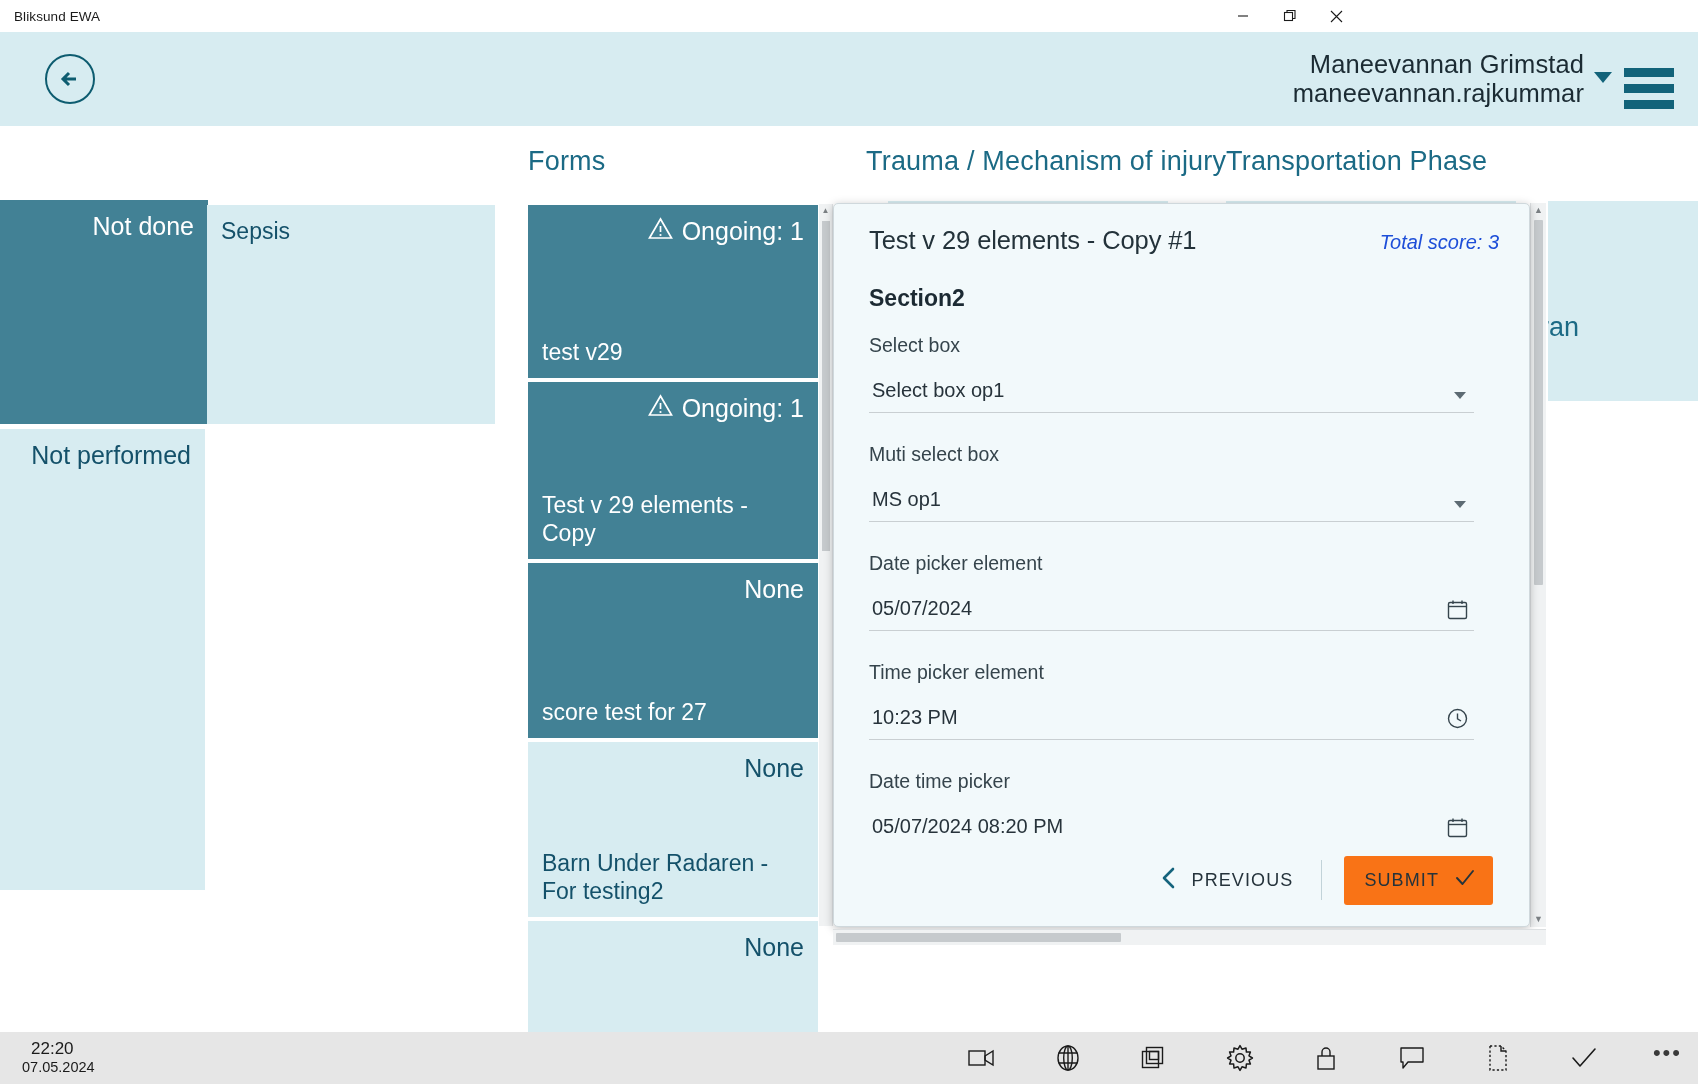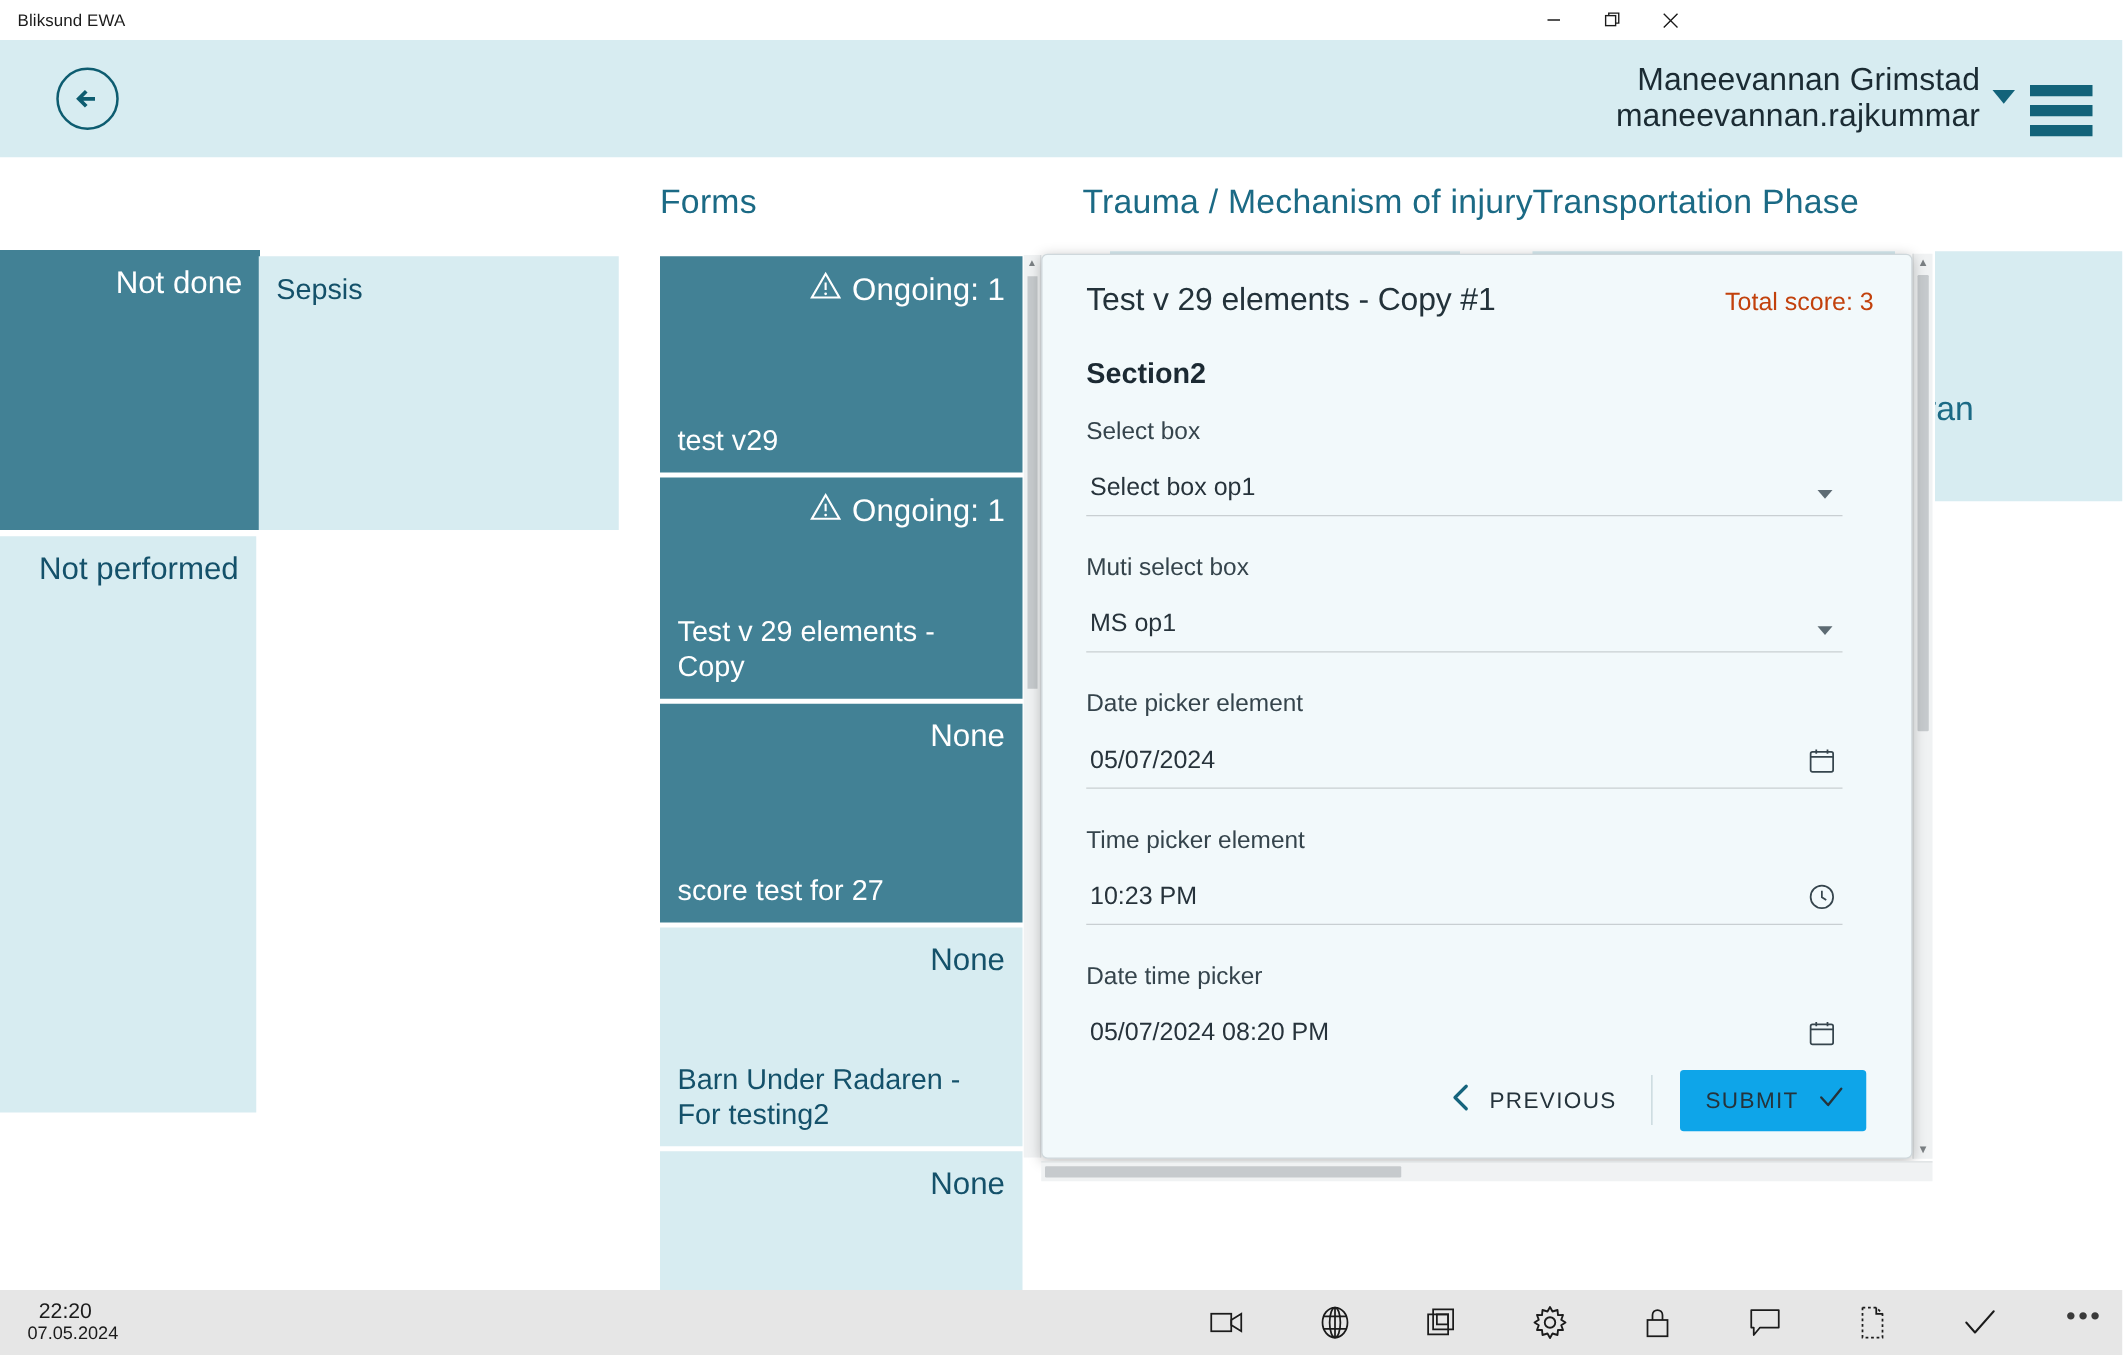--- a/index.html
+++ b/index.html
@@ -93,21 +93,21 @@
     border-radius: 5px;
     box-shadow: 0 2px 10px rgba(0,0,0,.25);
     overflow: hidden;
     font-family: "Liberation Sans", sans-serif;
   }
   .dialog-head {
     display: flex; align-items: baseline; justify-content: space-between;
     padding: 22px 30px 0 35px;
   }
   .dialog-title { font-size: 25.5px; color: #23323a; letter-spacing: -.1px; text-align: right; }
-  .dialog-score { font-size: 20px; color: #c2410c; }
+  .dialog-score { font-size: 20px; color: #1d4ed8; font-style: italic; }
   .dialog-body { padding: 30px 55px 0 35px; }
   .section-title { font-size: 23px; font-weight: bold; color: #1c2a33; margin-bottom: 22px; }
 
   .field { margin-bottom: 7px; }
   .field-label { font-size: 19.5px; color: #35444c; margin-bottom: 22px; }
   .field-control {
     position: relative;
     border-bottom: 1.5px solid #c9cfd2;
     padding: 0 0 10px 3px;
     display: flex; align-items: center;
@@ -132,21 +132,21 @@
     padding: 12px 22px; color: #25333b;
     font-size: 18px; letter-spacing: 1.1px;
     background: transparent; border: 0;
     font-family: "Liberation Sans", sans-serif;
   }
   .btn-prev .chev { color: #15647d; }
   .btn-sep { width: 1px; height: 40px; background: #c2d3d9; margin: 0 22px 0 6px; }
   .btn-submit {
     display: flex; align-items: center; gap: 16px;
     padding: 13px 18px 13px 20px;
-    background: #0ea5e9; color: #25333b;
+    background: #f97316; color: #25333b;
     font-size: 18px; letter-spacing: 1.1px; border: 0; border-radius: 3px;
     font-family: "Liberation Sans", sans-serif;
   }
 
   
   .dlg-scroll-v {
     width: 16px; background: #f0f2f3; border-left: 1px solid #dcdfe1;
     display: flex; flex-direction: column; align-items: center;
     padding: 3px 0;
   }

